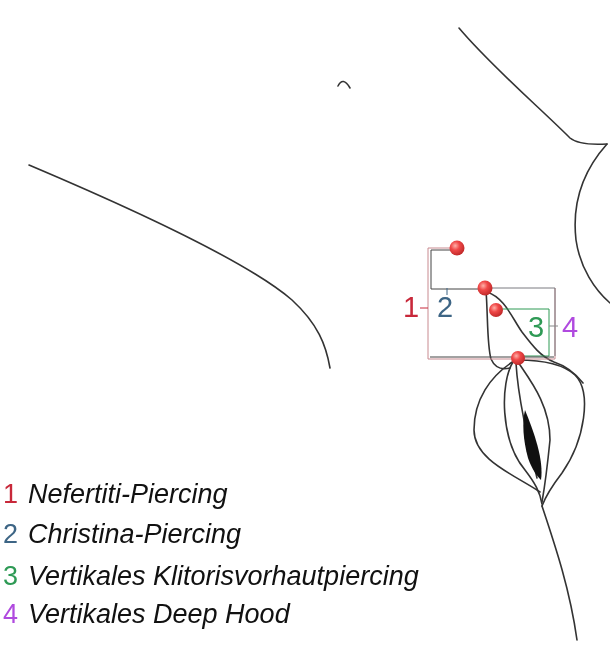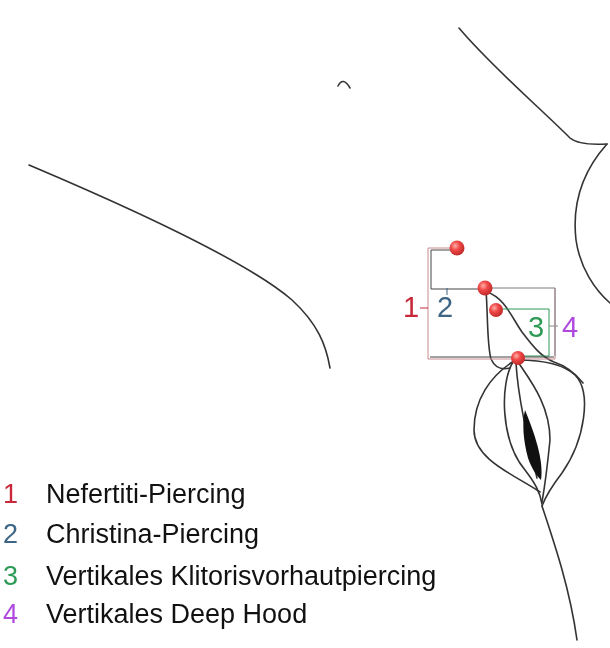--- a/index.html
+++ b/index.html
@@ -1,21 +1,21 @@
 <!DOCTYPE html>
 <html><head>
   <meta charset="utf-8">
   <style>
     html, body { margin: 0; padding: 0; background: #ffffff; }
     body { width: 610px; height: 648px; position: relative; overflow: hidden; font-family: "Liberation Sans", sans-serif; }
     #diagram { position: absolute; left: 0; top: 0; width: 610px; height: 648px; }
     .legend { position: absolute; left: 0; top: 478px; }
     .legend-row { position: absolute; left: 0; height: 32px; white-space: nowrap; font-size: 27px; line-height: 32px; color: #111; }
     .legend-num { position: absolute; left: 3px; width: 20px; }
-    .legend-text { position: absolute; left: 46px; }
+    .legend-text { position: absolute; left: 28px; font-style: italic; }
     .lbl { position: absolute; font-size: 29px; line-height: 30px; }
   </style>
 </head>
 <body>
 
 <svg id="diagram" viewBox="0 0 610 648" xmlns="http://www.w3.org/2000/svg">
   <defs>
     <radialGradient id="ballGrad" cx="38%" cy="35%" r="65%">
       <stop offset="0%" stop-color="#ffb0a8"></stop>
       <stop offset="45%" stop-color="#f04848"></stop>

